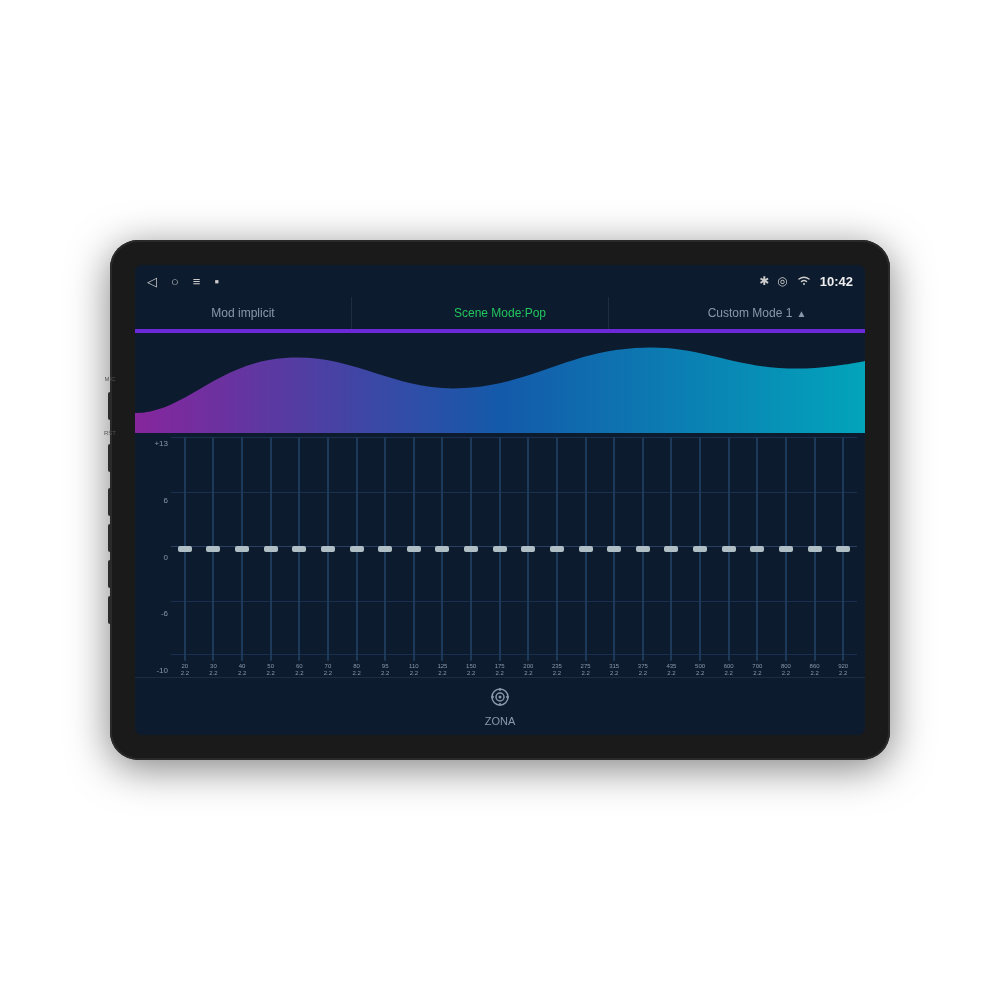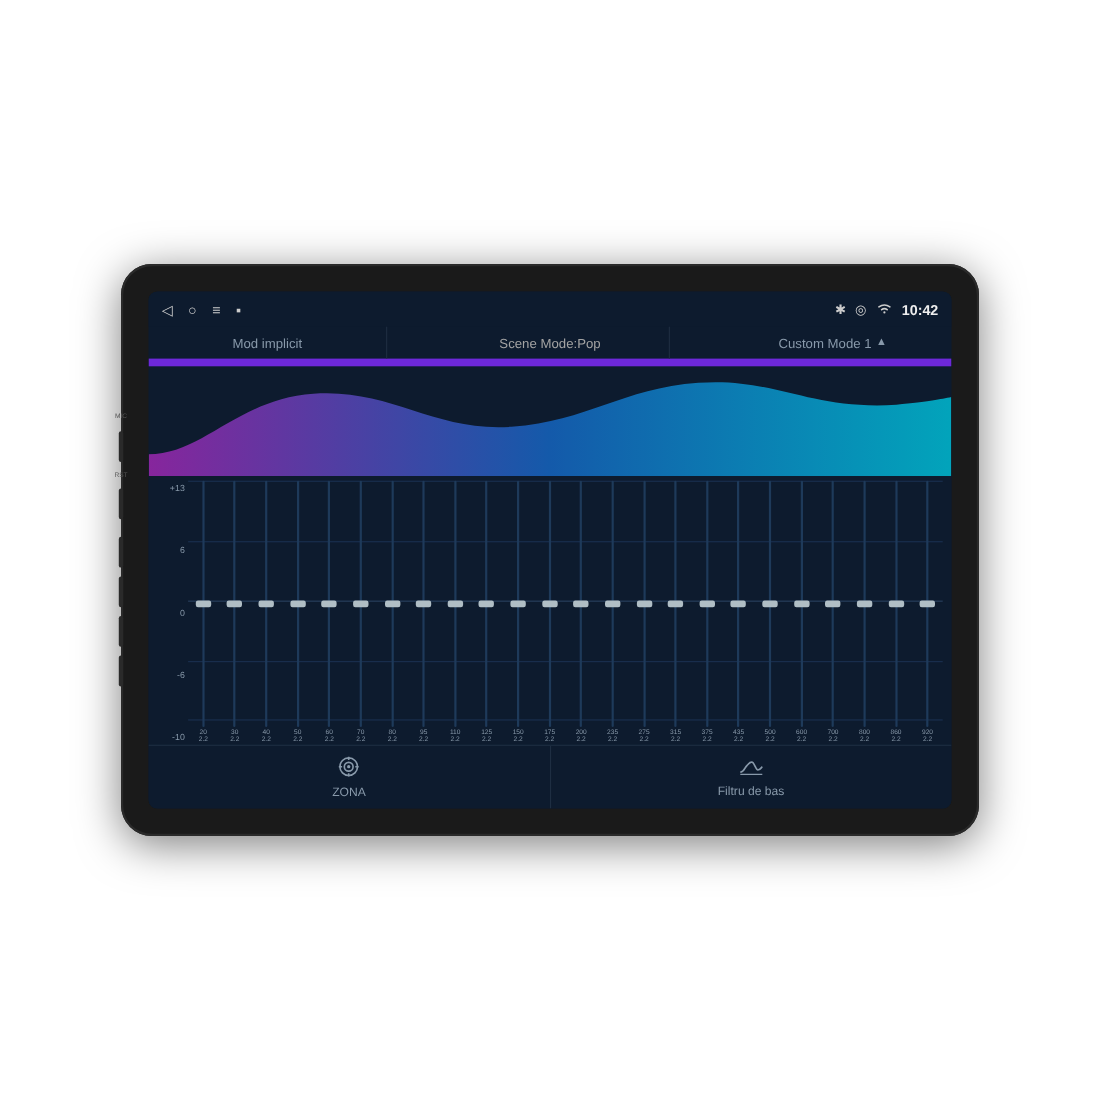--- a/index.html
+++ b/index.html
@@ -74,37 +74,37 @@
       gap: 8px;
       color: #ccc;
       font-size: 12px;
     }
     
     .top-tabs {
       width: 100%;
       height: 36px;
       display: flex;
       align-items: flex-end;
-      border-bottom: 7px solid #6d28d9;
+      border-bottom: 4px solid #6d28d9;
       flex-shrink: 0;
       gap: 40px;
     }
     .top-tab {
       flex: 1;
       display: flex;
       align-items: center;
       justify-content: center;
       height: 100%;
       color: #8899aa;
       font-size: 12px;
       border-right: 1px solid #1e2e42;
       cursor: pointer;
     }
     .top-tab:last-child { border-right: none; }
-    .top-tab.active { color: #a3a3a3; }
+    .top-tab.active { color: #22c55e; }
     .top-tab-arrow {
       margin-left: 4px;
       font-size: 10px;
     }
     
     .eq-viz {
       width: 100%;
       height: 100px;
       flex-shrink: 0;
       position: relative;
@@ -484,24 +484,15 @@
             <circle cx="10" cy="10" r="4" stroke="#8899aa" stroke-width="1.5"></circle>
             <circle cx="10" cy="10" r="1.5" fill="#8899aa"></circle>
             <line x1="10" y1="1" x2="10" y2="4" stroke="#8899aa" stroke-width="1.5"></line>
             <line x1="10" y1="16" x2="10" y2="19" stroke="#8899aa" stroke-width="1.5"></line>
             <line x1="1" y1="10" x2="4" y2="10" stroke="#8899aa" stroke-width="1.5"></line>
             <line x1="16" y1="10" x2="19" y2="10" stroke="#8899aa" stroke-width="1.5"></line>
           </svg>
         </span>
         <span class="nav-label">ZONA</span>
       </div>
-      <div class="nav-item">
-        <span class="nav-icon">
-          <svg width="22" height="18" viewBox="0 0 22 18" fill="none">
-            <path d="M1 14 C4 14 5 10 7 8 C9 6 10 4 12 5 C14 6 15 12 17 12 C19 12 20 10 21 9" stroke="#8899aa" stroke-width="1.5" fill="none"></path>
-            <line x1="1" y1="16" x2="21" y2="16" stroke="#8899aa" stroke-width="1"></line>
-          </svg>
-        </span>
-        <span class="nav-label">Filtru de bas</span>
-      </div>
     </div>
   </div>
 </div>
 
 </body></html>

